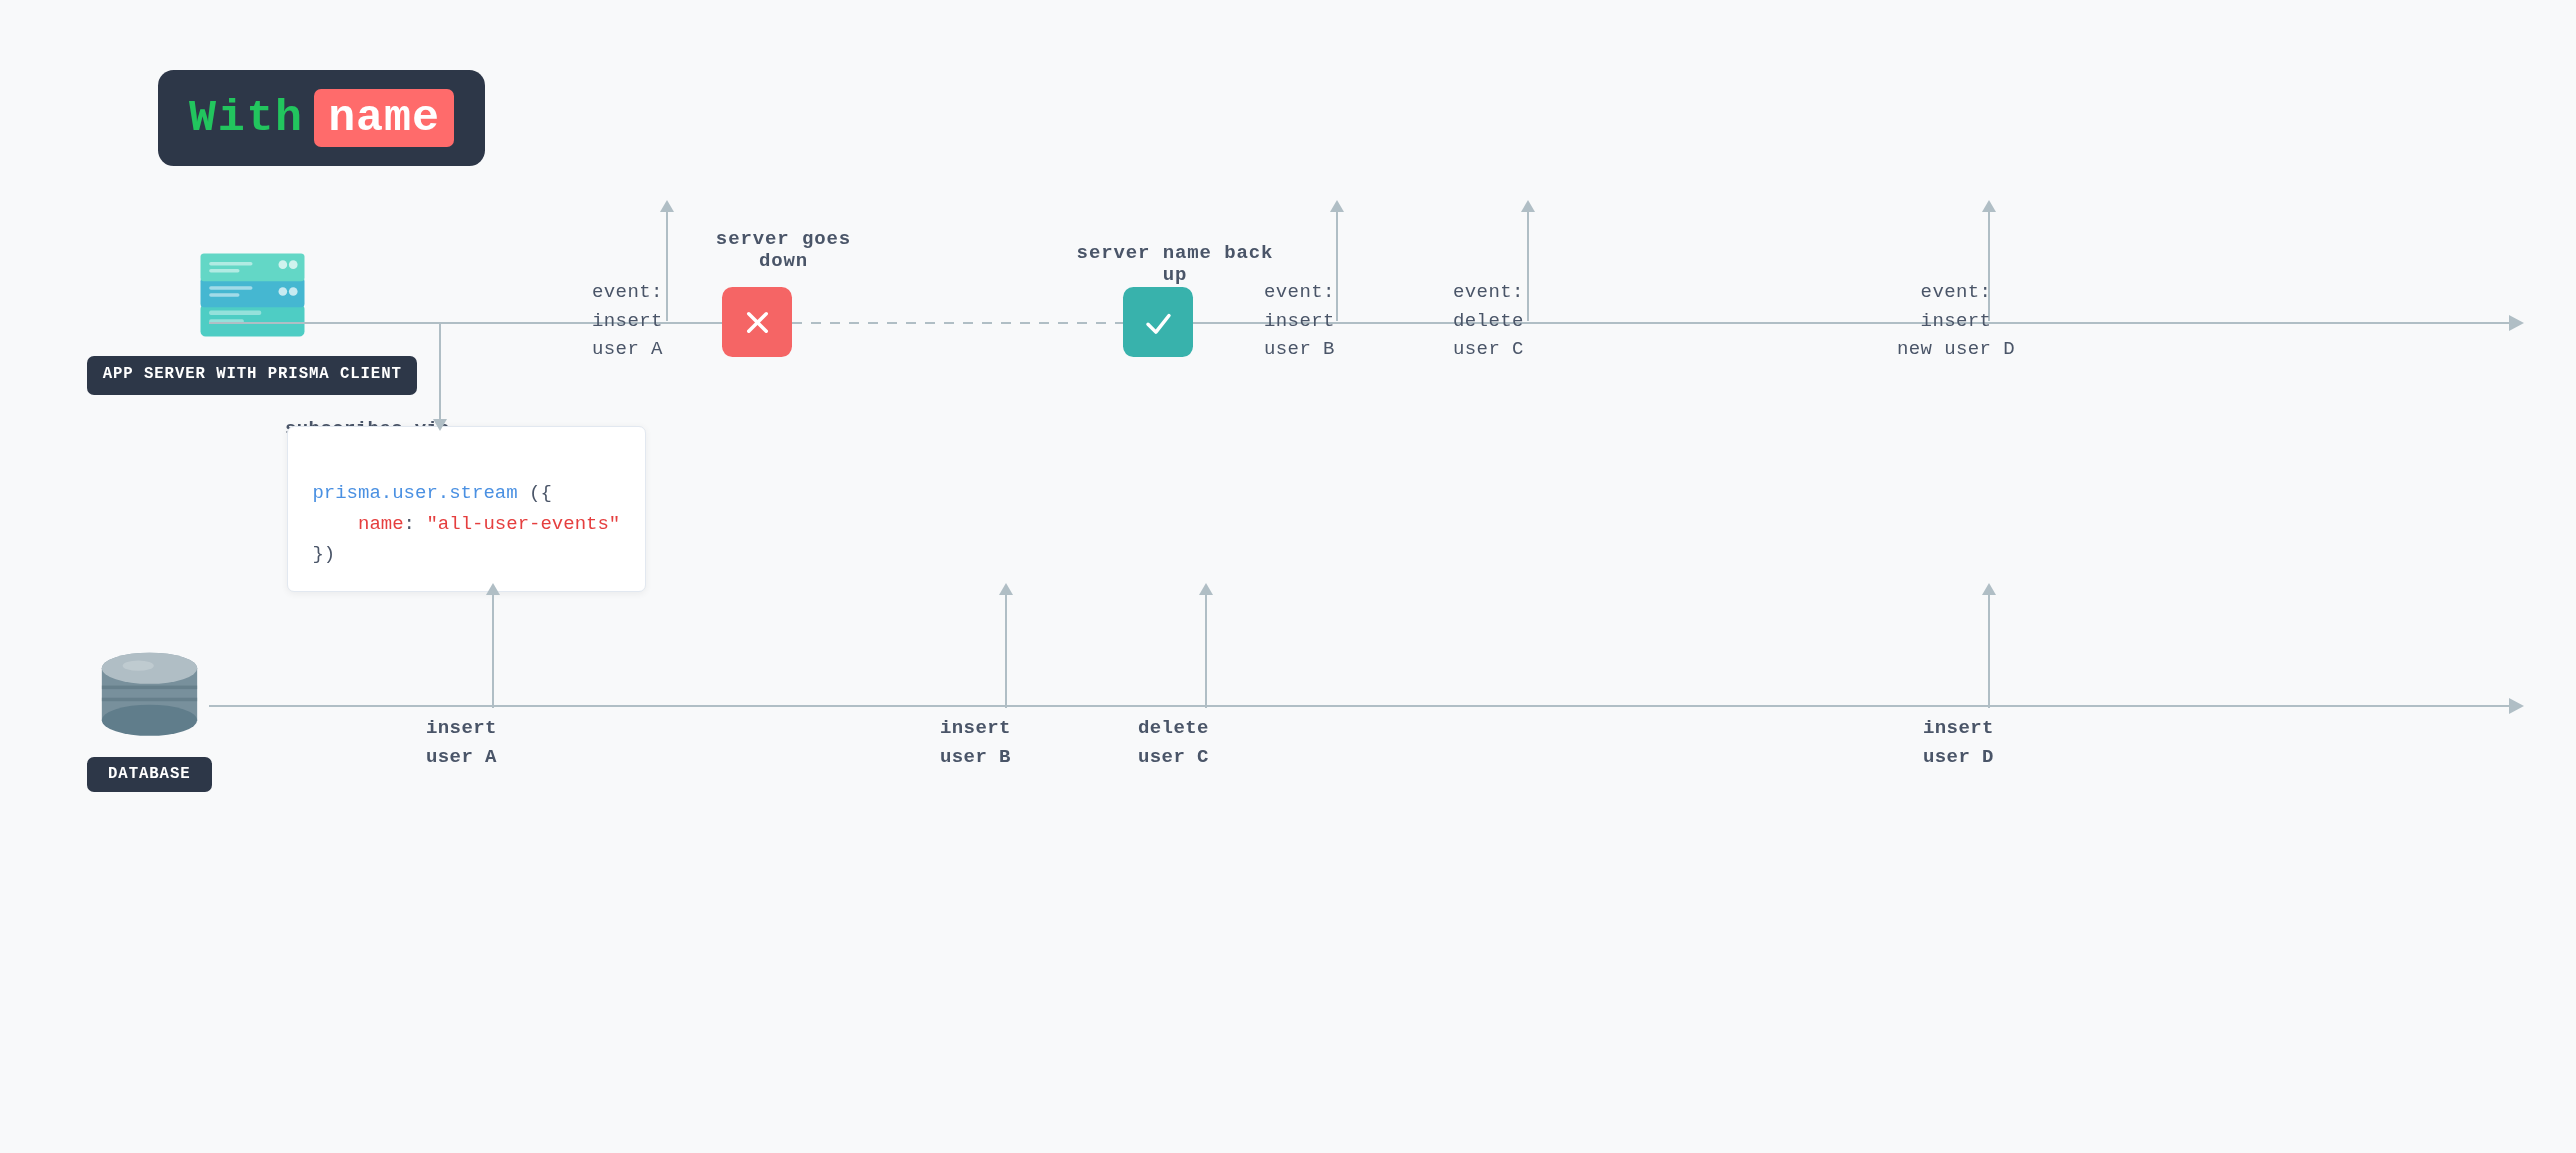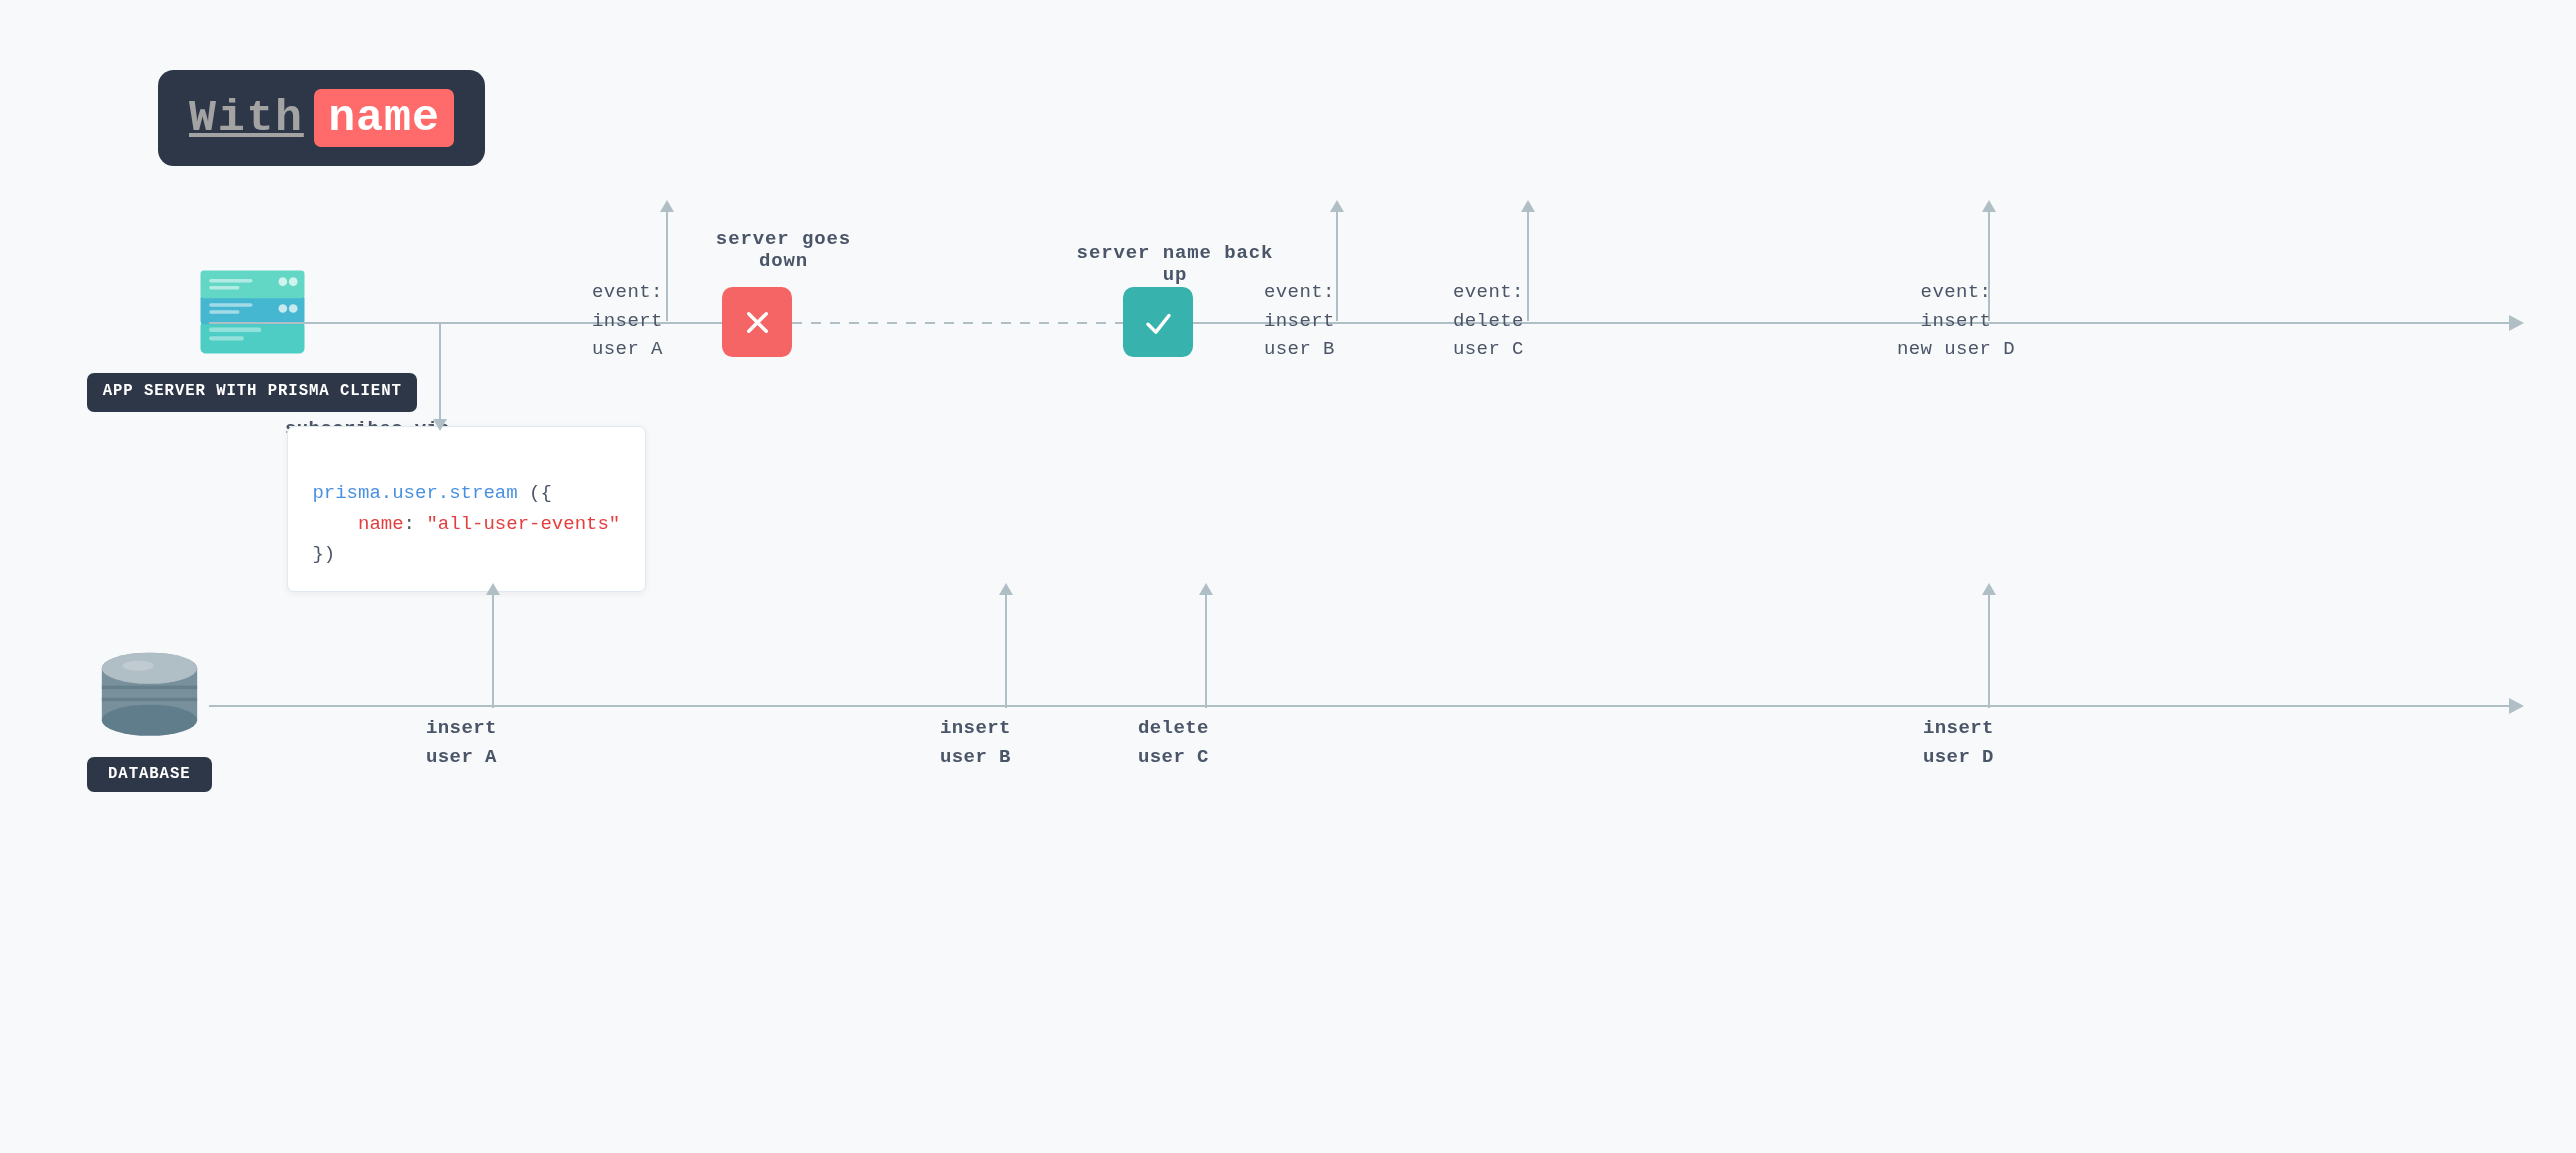--- a/index.html
+++ b/index.html
@@ -20,38 +20,37 @@
       background: #2d3748;
       border-radius: 15.7px;
       padding: 19px 31px;
       display: flex;
       align-items: center;
       gap: 10.4px;
     }
     .logo-with {
       font-size: 45px;
       font-weight: 800;
-      color: #a3a3a3;
+      color: #22c55e;
       letter-spacing: 1.7px;
-      text-decoration: underline;
     }
     .logo-name {
       background: #ff6b6b;
       color: white;
       font-size: 45px;
       font-weight: 700;
       padding: 3.5px 14px;
       border-radius: 7px;
       letter-spacing: 0.9px;
     }
 
     
     .app-server-container {
       position: absolute;
-      top: 260px;
+      top: 243px;
       left: 87px;
       display: flex;
       flex-direction: column;
       align-items: center;
       gap: 8.7px;
     }
     .server-icon {
       width: 113px;
       height: 104px;
     }

